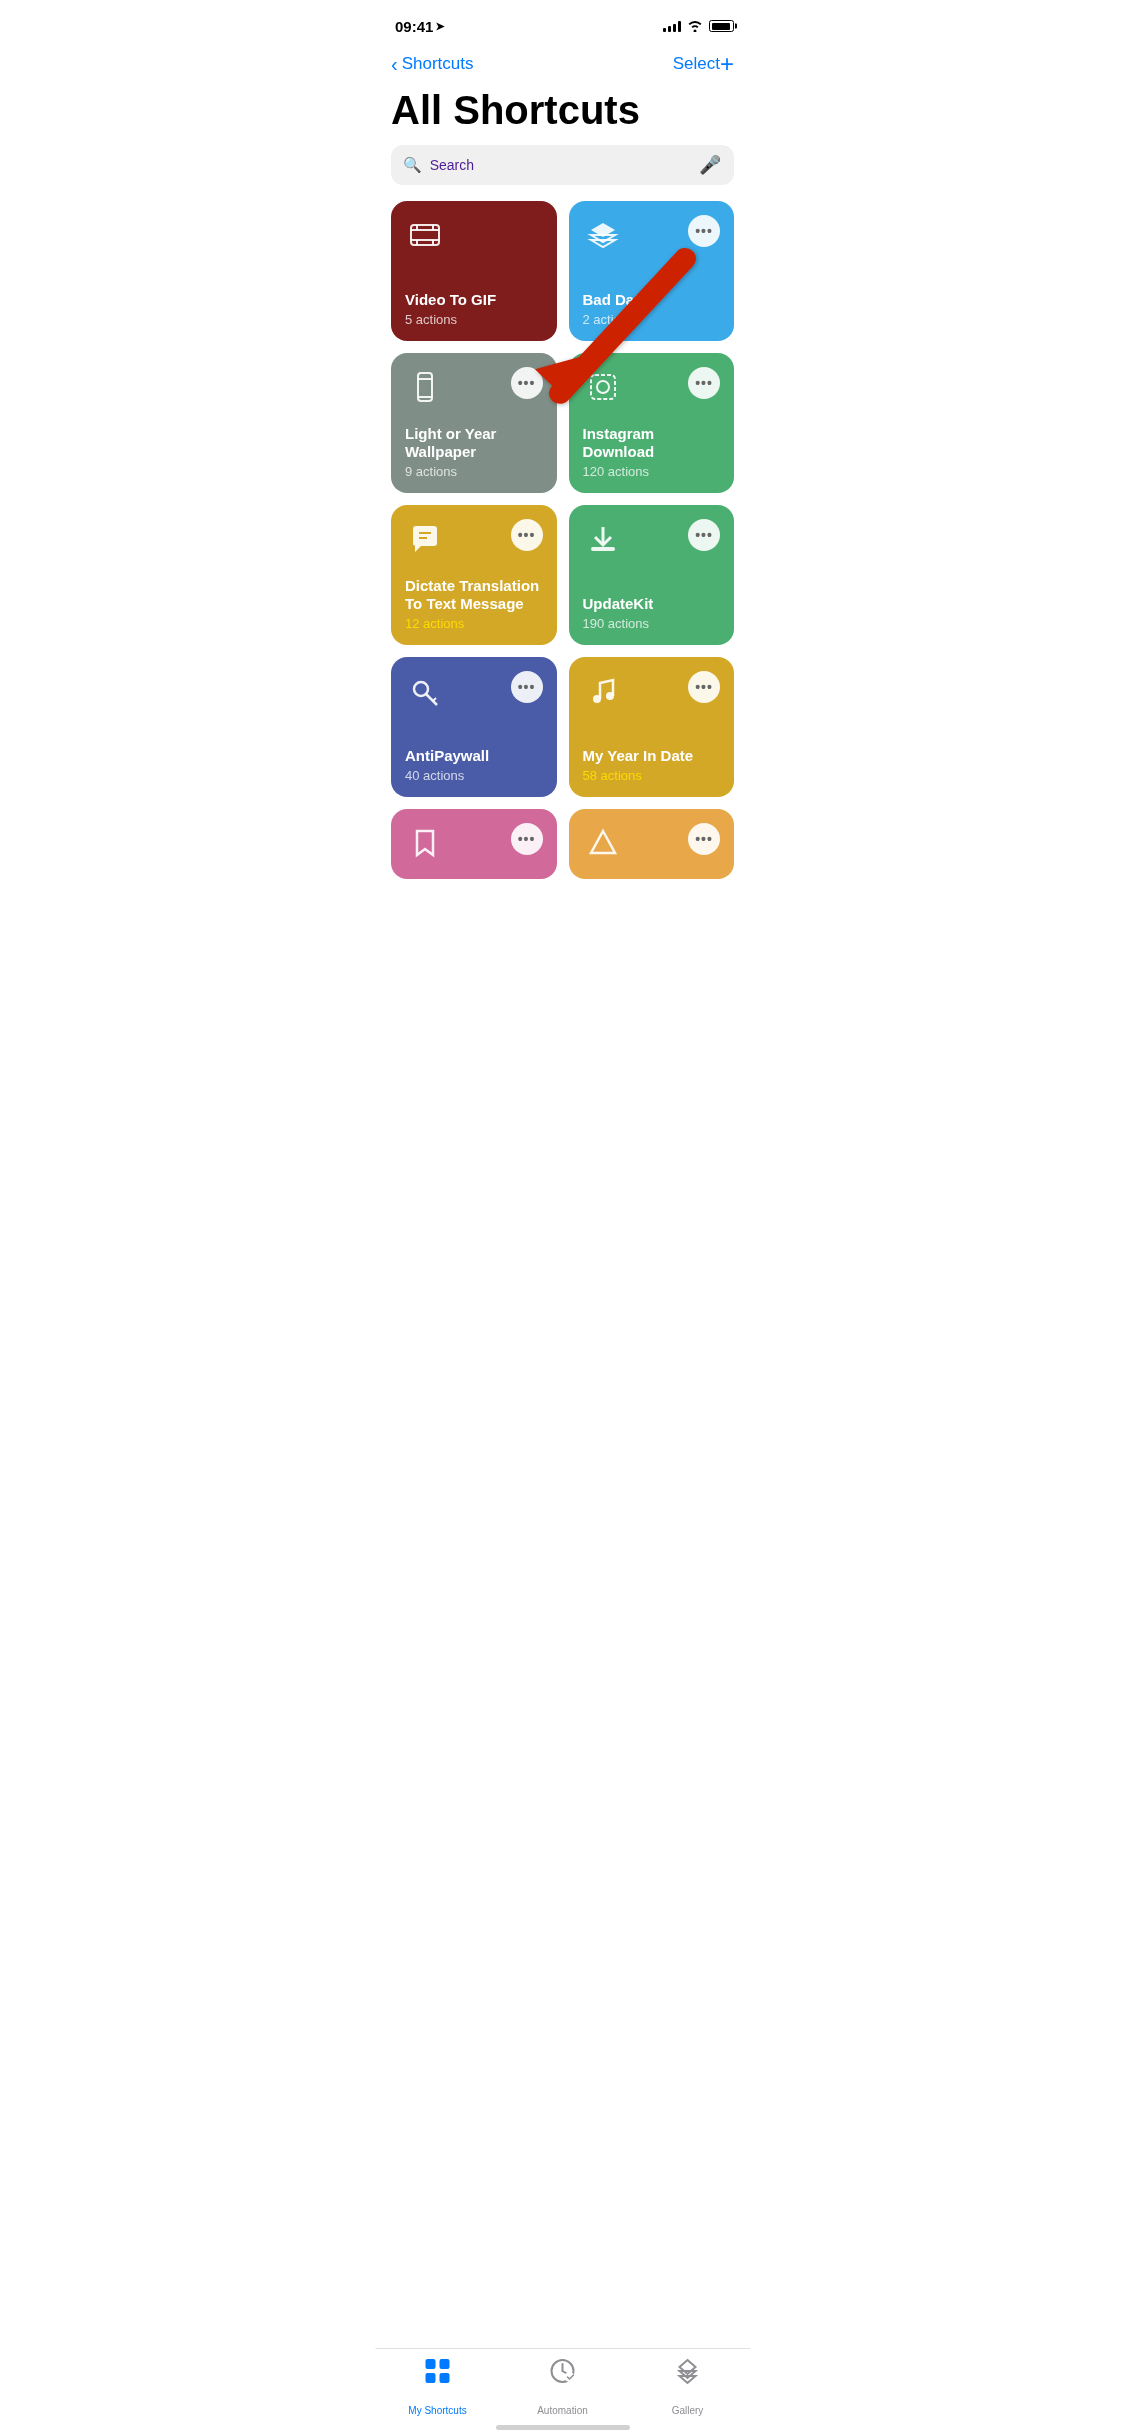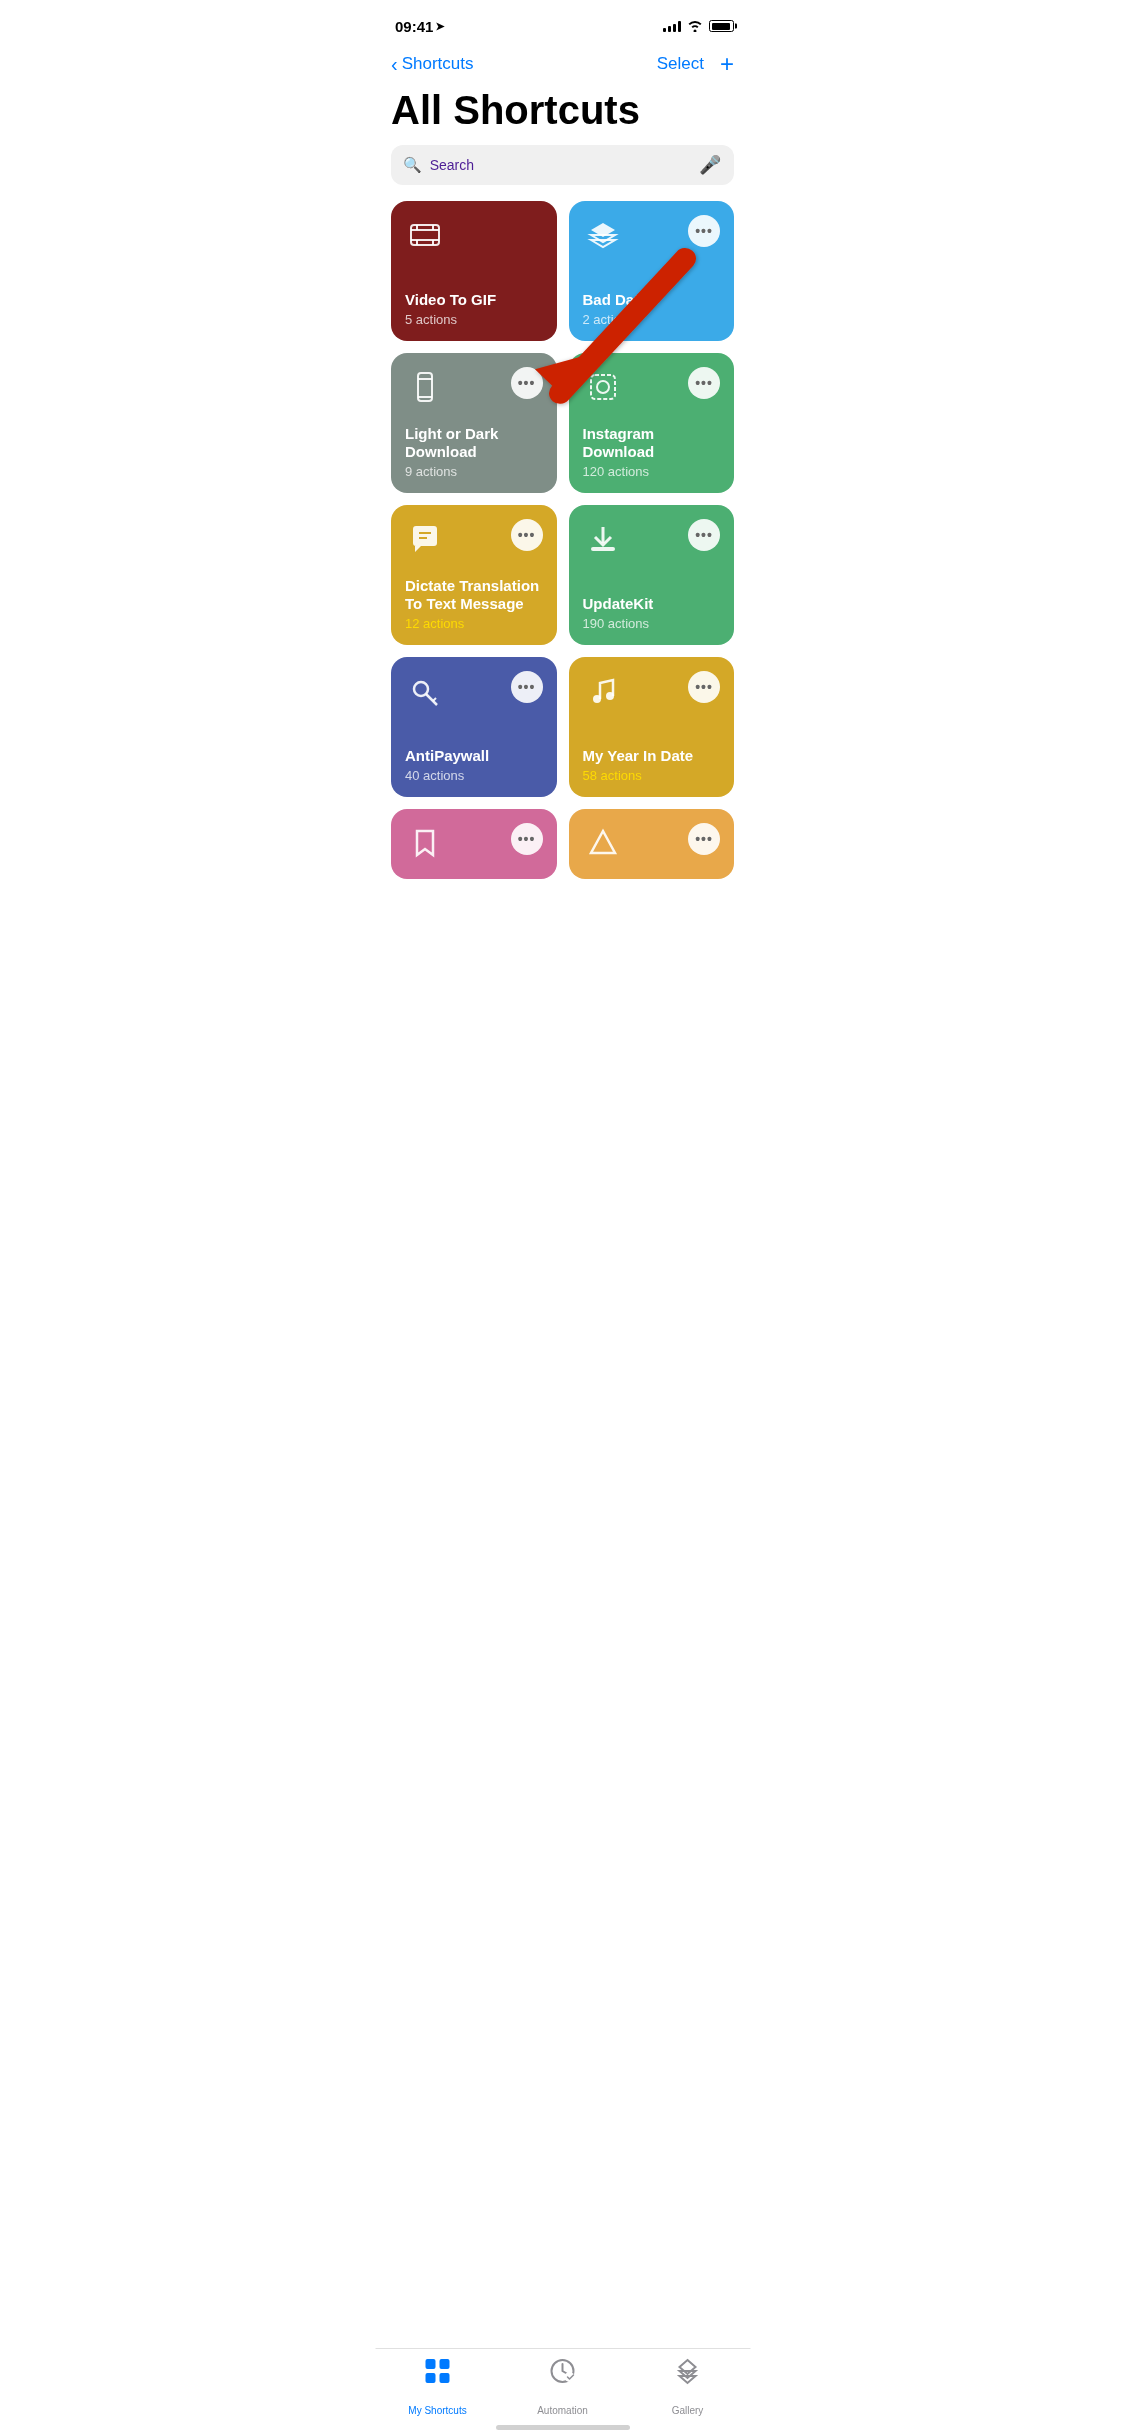--- a/index.html
+++ b/index.html
@@ -95,21 +95,20 @@
       cursor: pointer;
     }
     .nav-back-chevron {
       font-size: 20px;
       color: #007AFF;
       font-weight: 300;
     }
     .nav-right {
       display: flex;
       align-items: center;
-      gap: 16px;
     }
     .nav-select {
       color: #007AFF;
       font-size: 17px;
       cursor: pointer;
     }
     .nav-plus {
       color: #007AFF;
       font-size: 24px;
       font-weight: 300;
@@ -397,21 +396,21 @@
             <rect x="9" y="2" width="14" height="28" rx="3" fill="none" stroke="rgba(255,255,255,0.9)" stroke-width="2"></rect>
             <line x1="9" y1="8" x2="23" y2="8" stroke="rgba(255,255,255,0.9)" stroke-width="2"></line>
             <line x1="9" y1="26" x2="23" y2="26" stroke="rgba(255,255,255,0.9)" stroke-width="2"></line>
           </svg>
         </div>
         <div class="card-more-btn">
           <span class="card-more-dots">•••</span>
         </div>
       </div>
       <div class="card-bottom">
-        <div class="card-title">Light or Dark Download</div>
+        <div class="card-title">Light or Year Wallpaper</div>
         <div class="card-actions">9 actions</div>
       </div>
     </div>
 
     <div class="shortcut-card" style="background:#4CAF72;">
       <div class="card-top">
         <div class="card-icon">
           <svg viewBox="0 0 32 32">
             <rect x="4" y="4" width="24" height="24" rx="4" fill="none" stroke="rgba(255,255,255,0.9)" stroke-width="2" stroke-dasharray="4,2"></rect>
             <circle cx="16" cy="16" r="6" fill="none" stroke="rgba(255,255,255,0.9)" stroke-width="2"></circle>

